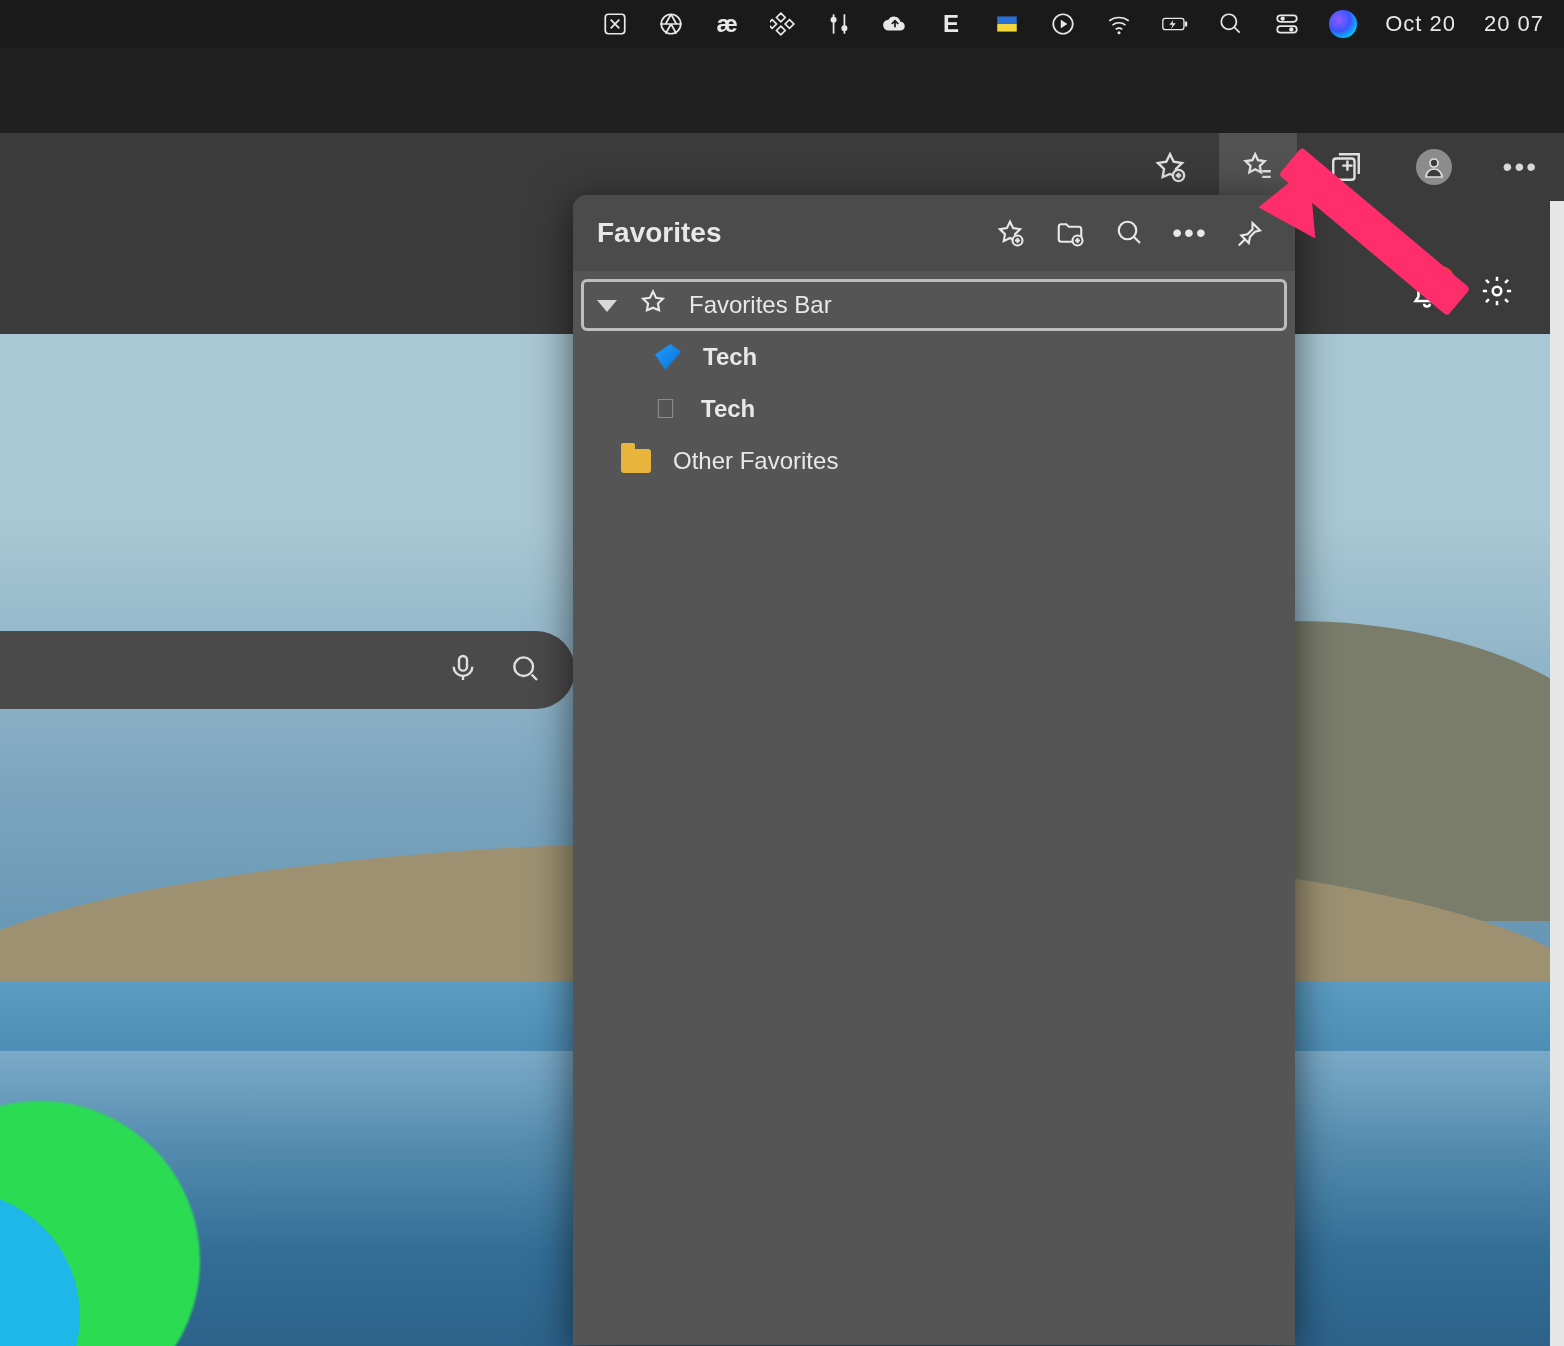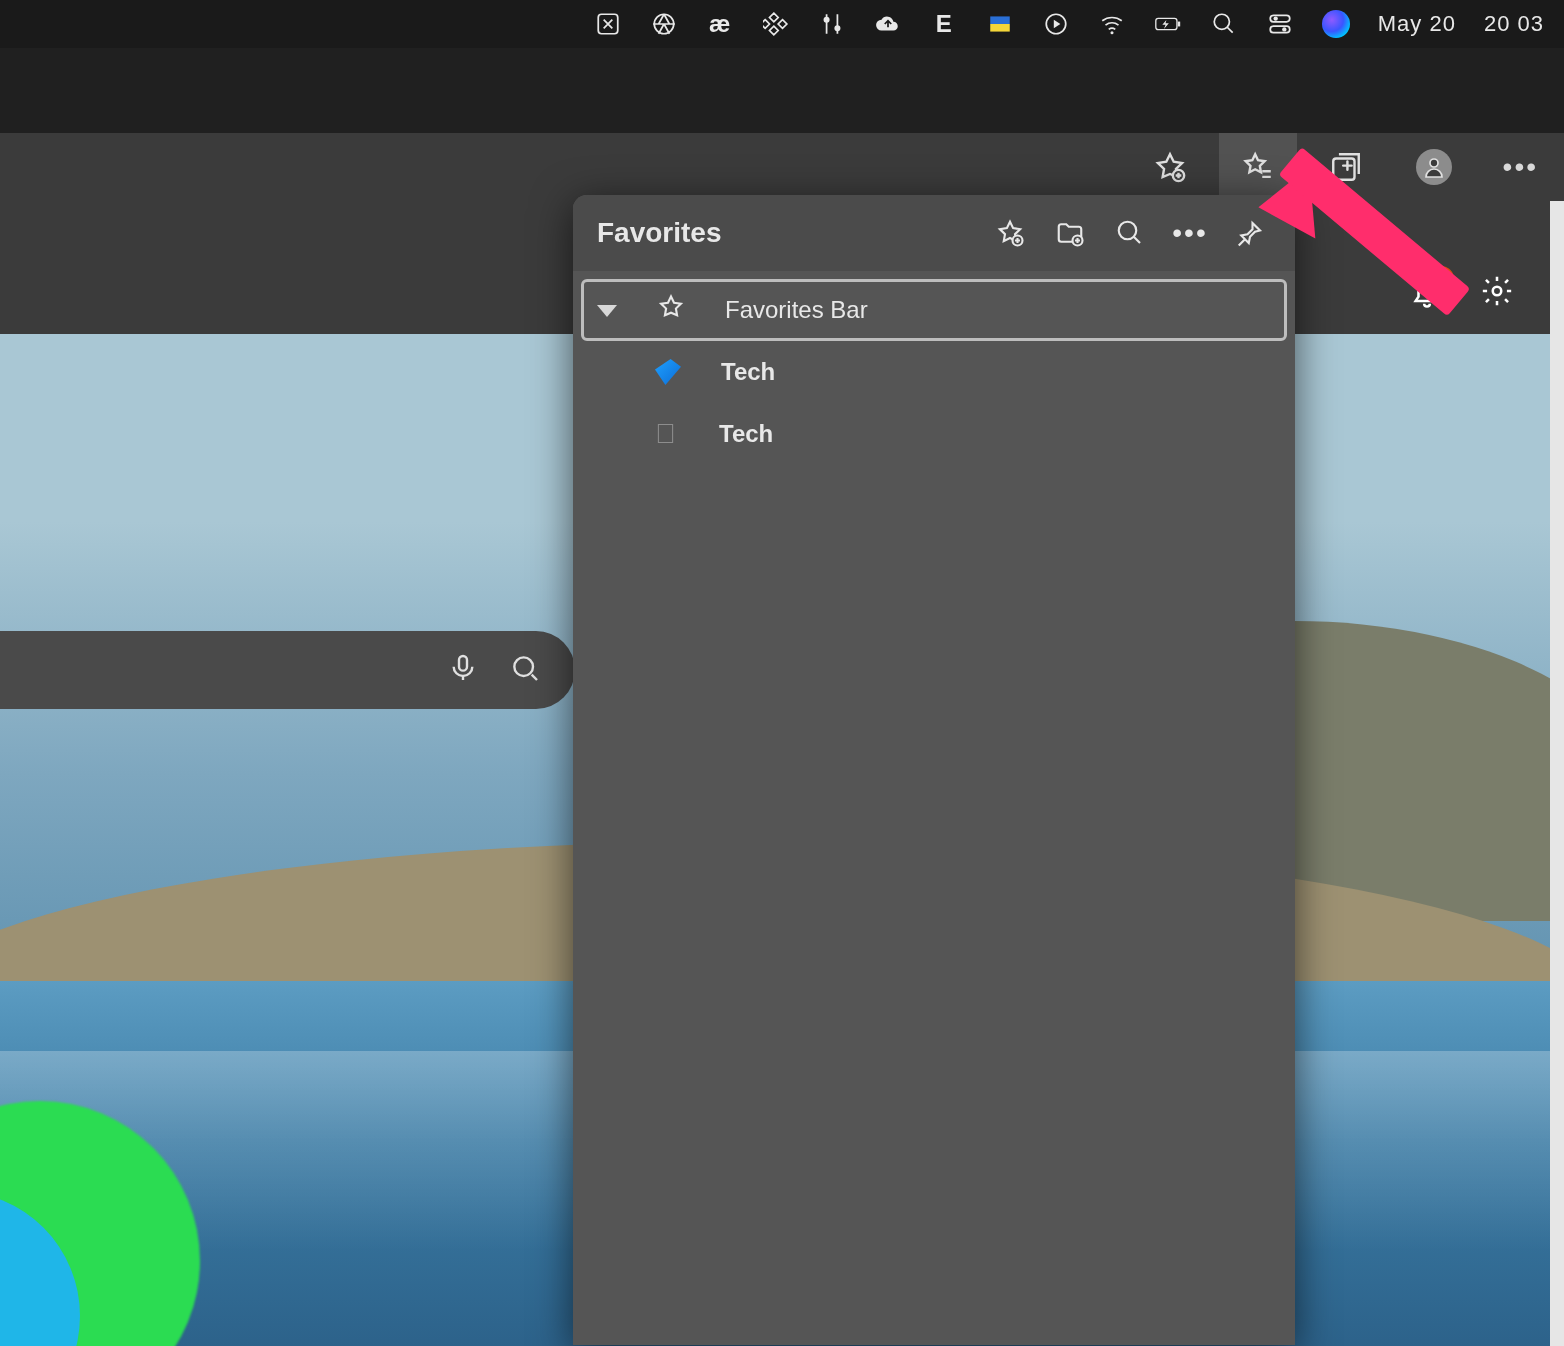--- a/index.html
+++ b/index.html
@@ -78,21 +78,21 @@
     background:#555; border-radius:14px 14px 0 0; box-shadow:0 8px 40px rgba(0,0,0,.6);
     color:#e8e8e8; }
   .fav-head { height:76px; background:#4b4b4b; border-radius:14px 14px 0 0;
     display:flex; align-items:center; padding:15px 24px; gap:18px; }
   .fav-title { font-size:28px; font-weight:700; flex:1; }
   .fav-head svg { width:30px; height:30px; stroke:#e8e8e8; fill:none; stroke-width:1.7; }
   .fav-head .dots { font-size:28px; letter-spacing:2px; color:#e8e8e8; }
   .head-btn { width:42px; height:42px; display:flex; align-items:center; justify-content:center; }
 
   .fav-list { padding:8px 8px; }
-  .fav-row { display:flex; align-items:center; gap:40px; height:62px; padding:8px 16px;
+  .fav-row { display:flex; align-items:center; gap:22px; height:52px; padding:8px 16px;
     border-radius:6px; font-size:24px; }
   .fav-row.selected { outline:3px solid #bdbdbd; outline-offset:-3px; background:#555; }
   .fav-row.child { padding-left:74px;font-weight:bold; }
   .tri { width:0; height:0; border-left:10px solid transparent; border-right:10px solid transparent;
     border-bottom:12px solid #d8d8d8; transform:rotate(180deg) translateY(-1px); }
   .fav-row .star svg { width:28px; height:28px; stroke:#e8e8e8; fill:none; stroke-width:1.8; }
   .ico-tech { width:26px; height:26px; background:linear-gradient(135deg,#1ea0ff,#0d6dd6);
     clip-path: polygon(0 40%,60% 0,100% 30%,40% 100%); }
   .ico-apple { width:24px; height:28px; position:relative; color:#8d8d8d; font-size:28px; line-height:1; }
   .ico-folder { width:30px; height:24px; background:#e8b53c; border-radius:3px; position:relative; }
@@ -177,22 +177,22 @@
     </span>
   <span class="mb-icon">
       <svg viewBox="0 0 24 24">
         <rect x="3" y="4" width="18" height="6" rx="3"></rect>
         <rect x="3" y="14" width="18" height="6" rx="3"></rect>
         <circle cx="8" cy="7" r="2" fill="#e8e8e8" stroke="none"></circle>
         <circle cx="16" cy="17" r="2" fill="#e8e8e8" stroke="none"></circle>
       </svg>
     </span>
   <span class="siri"></span>
-  <span class="clock">May 20</span>
-  <span class="clock">20 03</span>
+  <span class="clock">Oct 20</span>
+  <span class="clock">20 07</span>
 </div>
 
 <div class="window-top"></div>
 
 <div class="toolbar">
   <div class="tb-btn" title="Add this page to favorites">
     <svg viewBox="0 0 24 24">
         <path d="M12 3l2.6 5.3 5.9.9-4.3 4.1 1 5.8L12 16.9 6.8 19.1l1-5.8L3.5 9.2l5.9-.9z"></path>
         <circle cx="18" cy="18" r="4" fill="#3b3b3b" stroke="#e0e0e0"></circle>
         <path d="M18 16v4M16 18h4"></path>
@@ -301,19 +301,23 @@
       <span>Favorites Bar</span>
     </div>
     <div class="fav-row child">
       <span class="ico-tech"></span>
       <span>Tech</span>
     </div>
     <div class="fav-row child">
       <span class="ico-apple"></span>
       <span>Tech</span>
     </div>
+    <div class="fav-row" style="padding-left:40px">
+      <span class="ico-folder"></span>
+      <span>Other Favorites</span>
+    </div>
   </div>
 </div>
 
 <div class="arrow">
   <div class="arrow-head"></div>
   <div class="arrow-line"></div>
 </div>
 
 </body></html>

